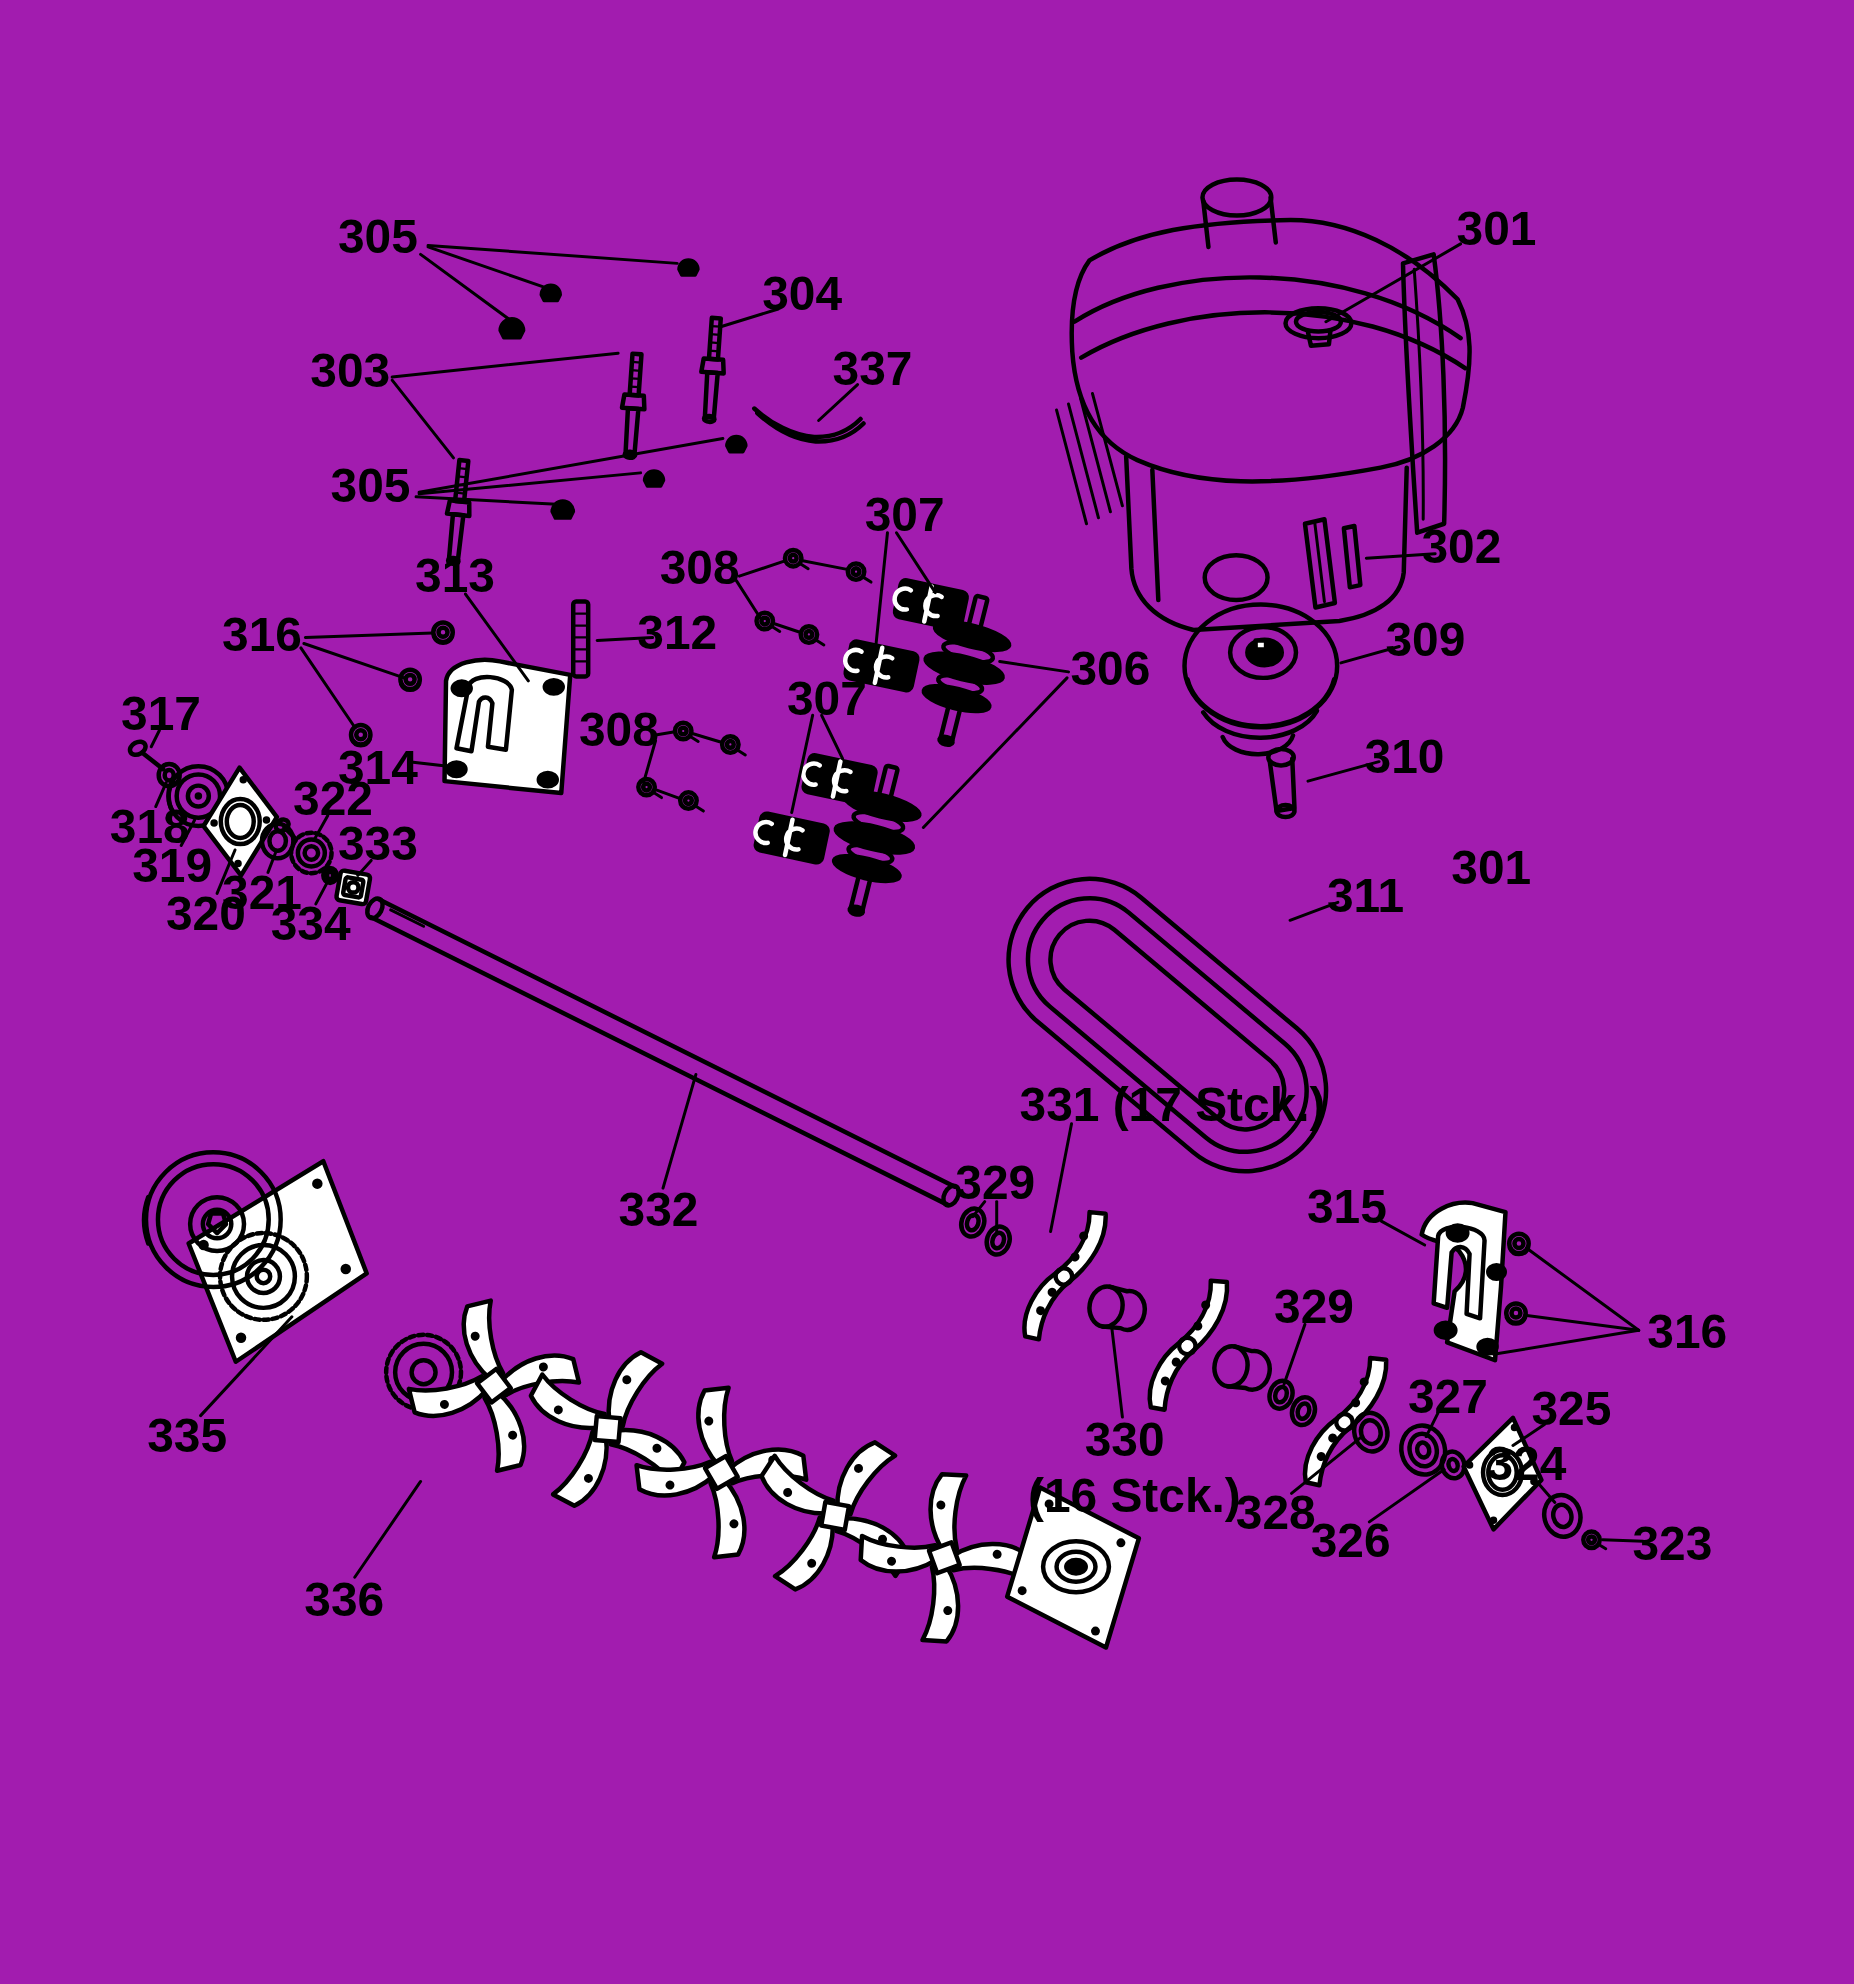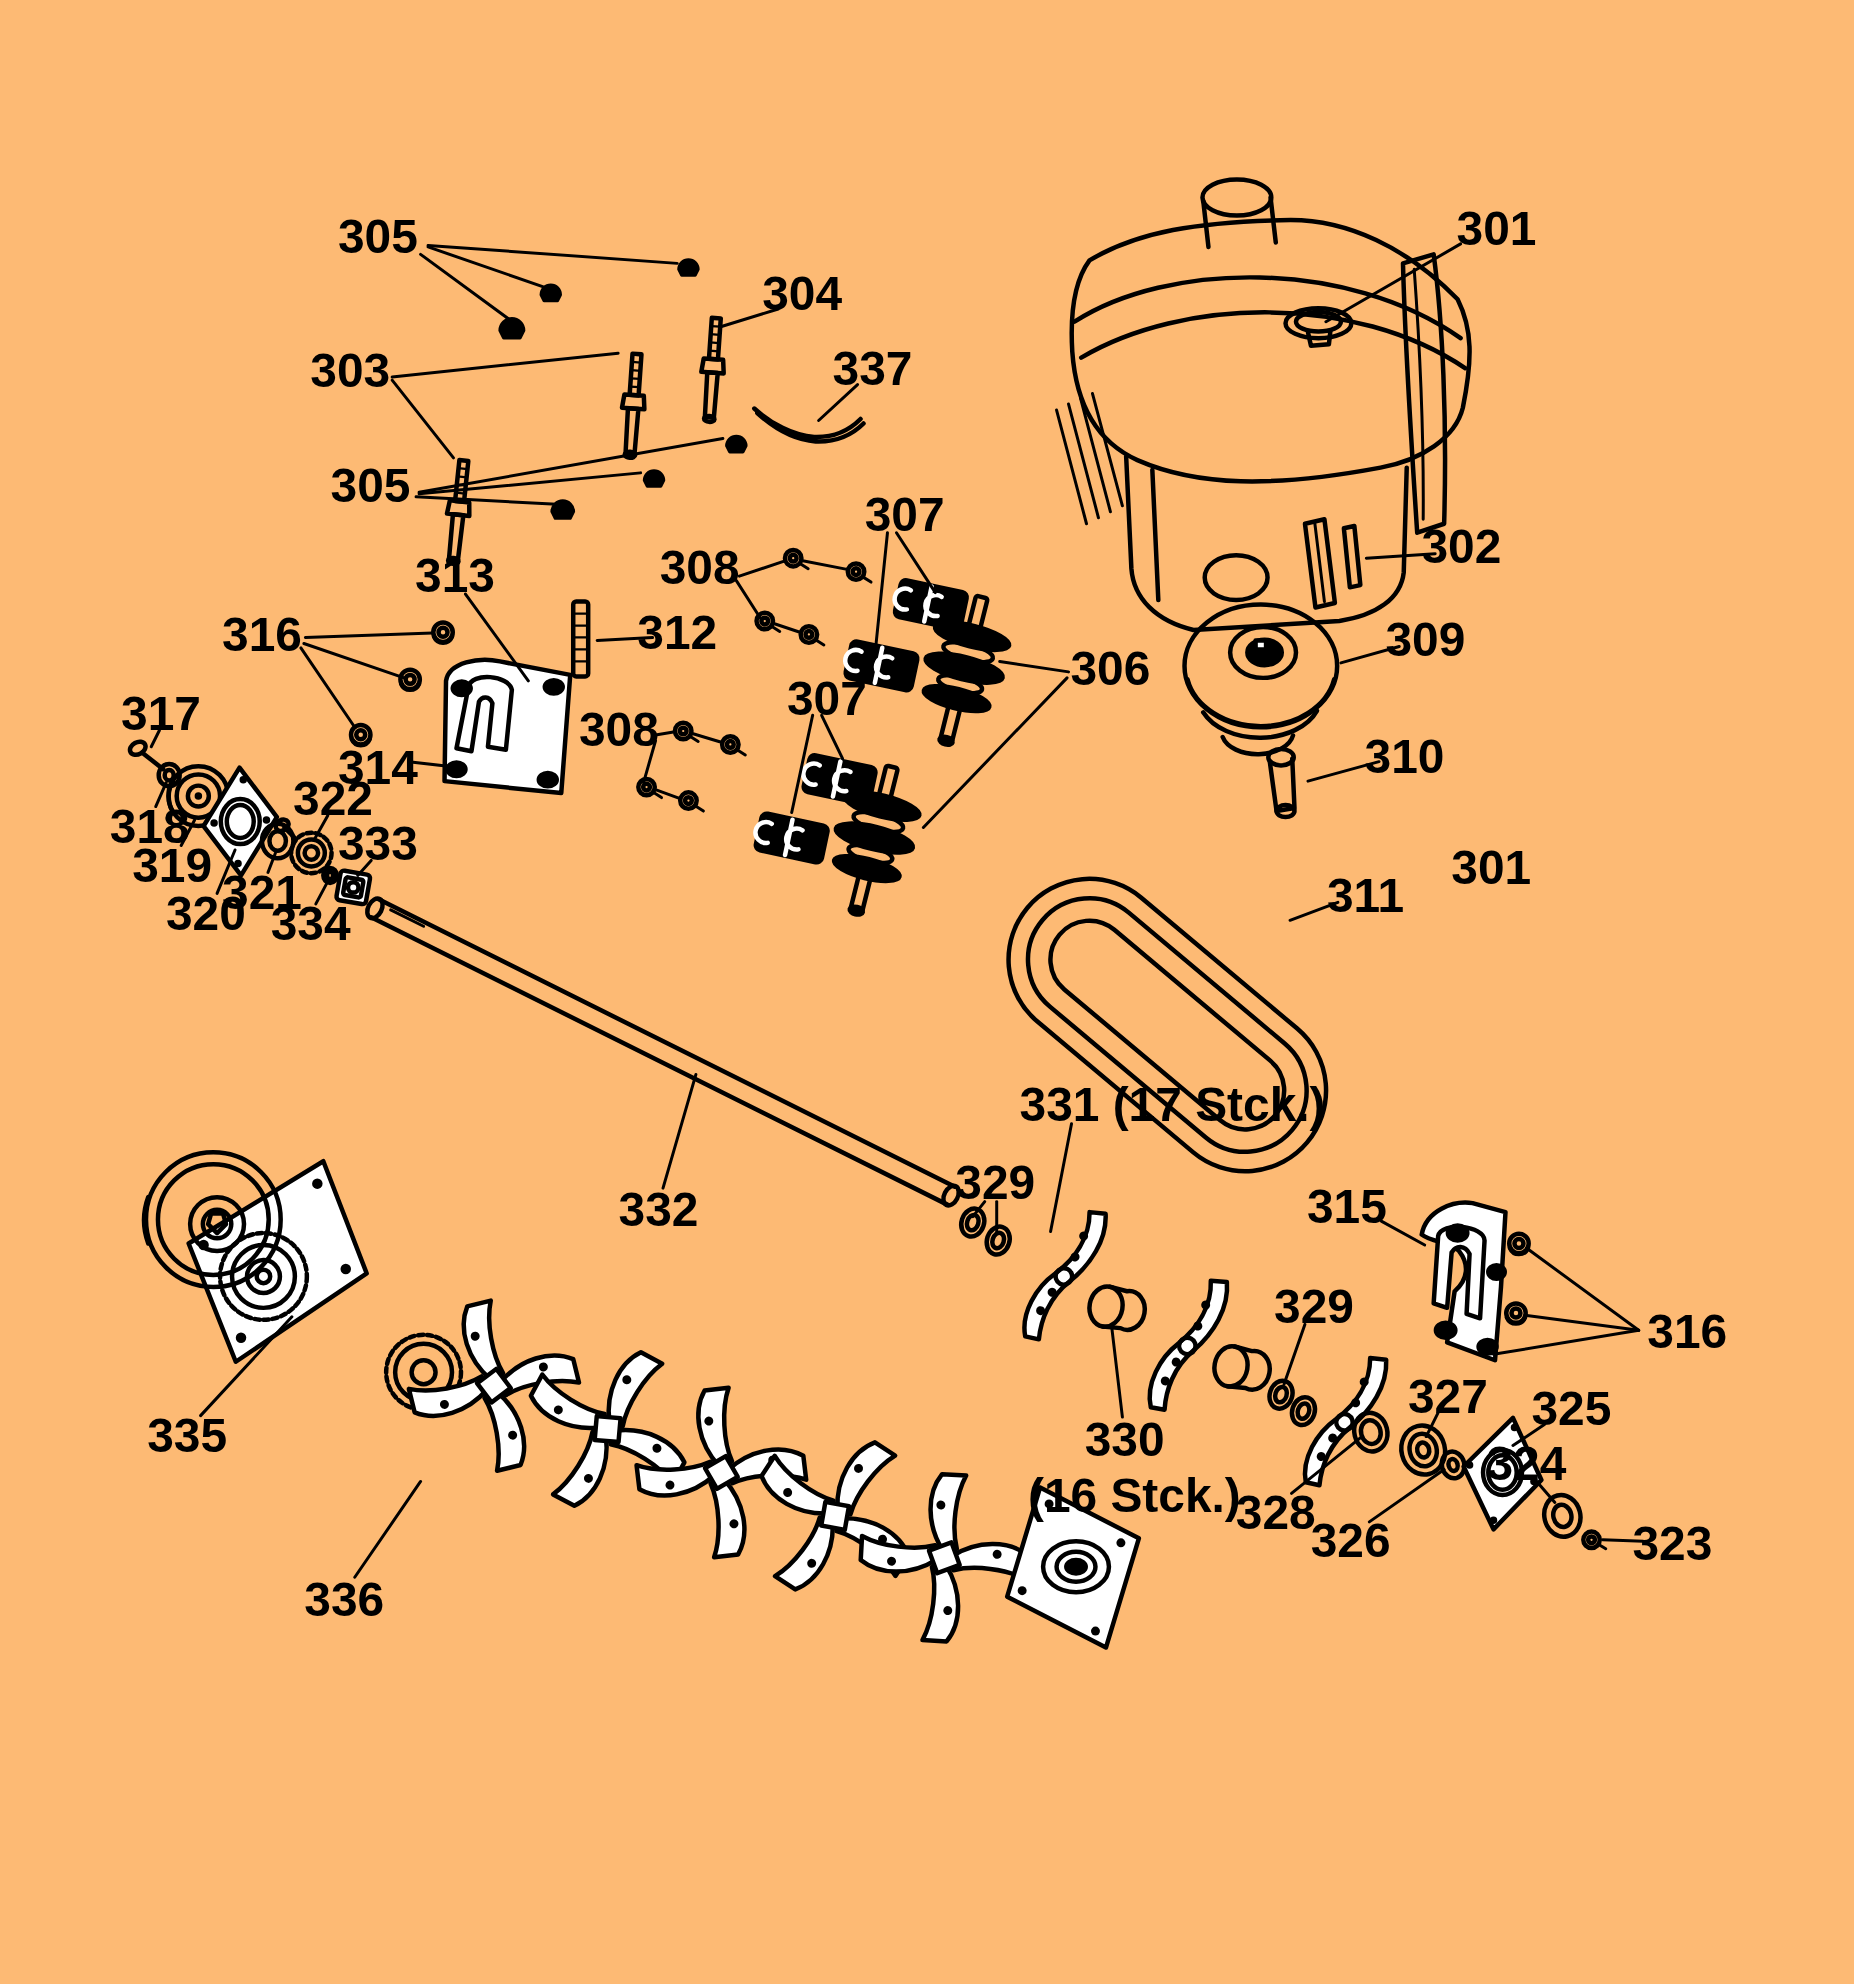--- a/index.html
+++ b/index.html
@@ -1,16 +1,16 @@
 <!DOCTYPE html>
 <html style="font-size:12px"><head>
 <meta charset="utf-8">
 <style>
   html,body{margin:0;padding:0;background:#ffffff;}
-  #stage{position:relative;width:1855px;height:1985px;background:#fdba74;}
+  #stage{position:relative;width:1855px;height:1985px;background:#a21caf;}
   svg{display:block;position:absolute;left:0;top:0;}
   svg *{stroke:#000;stroke-width:6;fill:none;stroke-linecap:round;stroke-linejoin:round;}
   svg .k{fill:#000;stroke:#000;stroke-width:4;}
   svg .w{fill:#fff;}
   svg .dot{fill:#000;stroke:none;}
   svg .thin{stroke-width:4;}
   svg .hair{stroke-width:3;}
   svg .teeth{stroke-dasharray:7 5;}
   svg .wf{stroke:#fff;fill:none;}
   svg text{stroke:none;fill:#000;font-family:"Liberation Sans",sans-serif;font-weight:bold;font-size:64px;}

